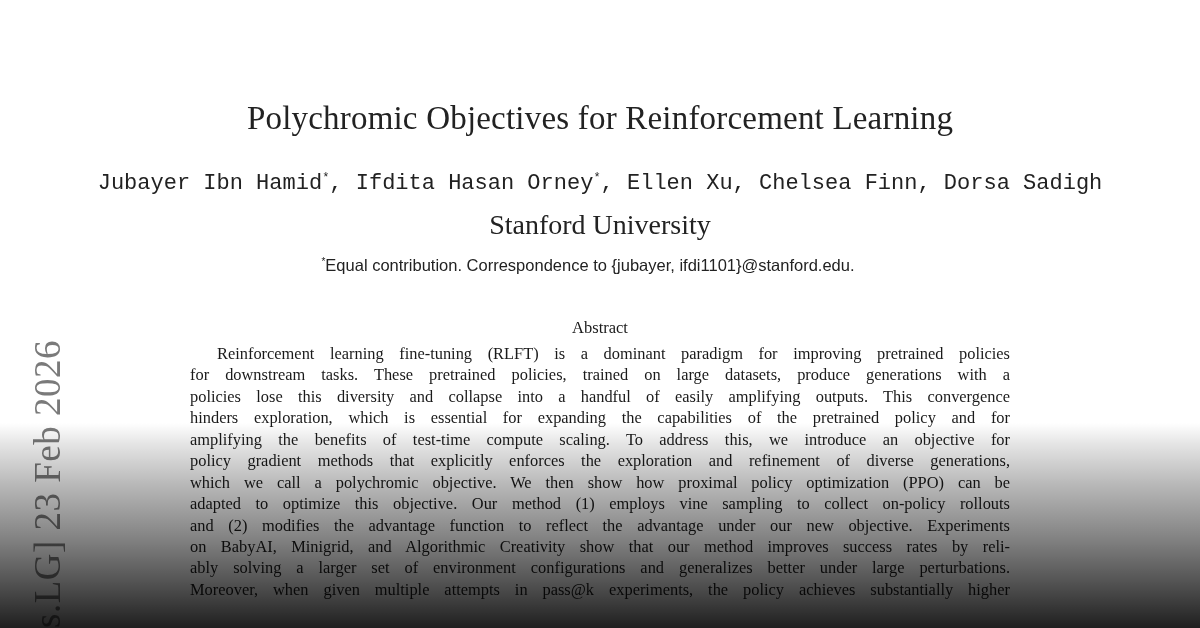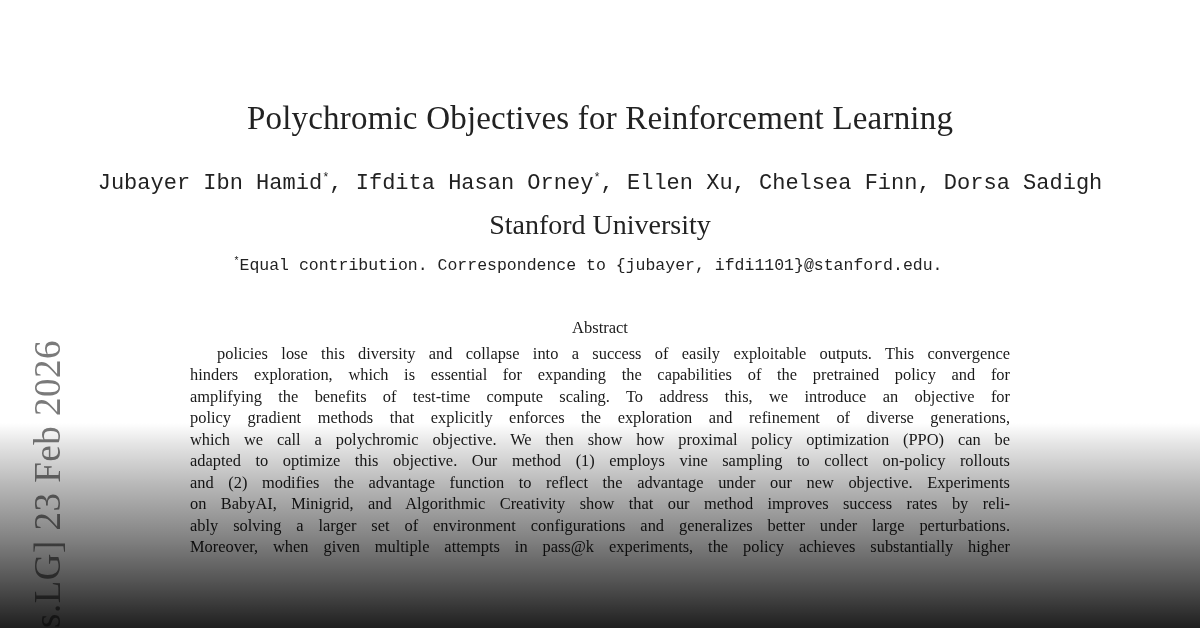--- a/index.html
+++ b/index.html
@@ -79,21 +79,21 @@
       font-size: 28px;
       color: #222;
       line-height: 30px;
     }
     .footnote {
       position: absolute;
       left: 0;
       top: 251px;
       width: 1176px;
       text-align: center;
-      font-family: Liberation Mono, monospace;
+      font-family: Liberation Sans, sans-serif;
       font-size: 16.5px;
       color: #222;
       line-height: 22px;
     }
     .footnote sup { font-size: 10px; vertical-align: 6px; }
     .abstract-heading {
       position: absolute;
       left: 0;
       top: 317px;
       width: 1200px;
@@ -160,21 +160,23 @@
 
   <div class="affiliation">Stanford University</div>
 
   <div class="footnote">
     <sup>*</sup><span>Equal contribution. Correspondence to {jubayer, ifdi1101}@stanford.edu.</span>
   </div>
 
   <div class="abstract-heading">Abstract</div>
 
   <div class="abstract-body">
-    <span class="line">policies lose this diversity and collapse into a success of easily exploitable outputs. This convergence</span>
+    <span class="line">Reinforcement learning fine-tuning (RLFT) is a dominant paradigm for improving pretrained policies</span>
+    <span class="line">for downstream tasks. These pretrained policies, trained on large datasets, produce generations with a</span>
+    <span class="line">policies lose this diversity and collapse into a handful of easily amplifying outputs. This convergence</span>
     <span class="line">hinders exploration, which is essential for expanding the capabilities of the pretrained policy and for</span>
     <span class="line">amplifying the benefits of test-time compute scaling. To address this, we introduce an objective for</span>
     <span class="line">policy gradient methods that explicitly enforces the exploration and refinement of diverse generations,</span>
     <span class="line">which we call a polychromic objective. We then show how proximal policy optimization (PPO) can be</span>
     <span class="line">adapted to optimize this objective. Our method (1) employs vine sampling to collect on-policy rollouts</span>
     <span class="line">and (2) modifies the advantage function to reflect the advantage under our new objective. Experiments</span>
     <span class="line">on BabyAI, Minigrid, and Algorithmic Creativity show that our method improves success rates by reli-</span>
     <span class="line">ably solving a larger set of environment configurations and generalizes better under large perturbations.</span>
     <span class="line">Moreover, when given multiple attempts in pass@k experiments, the policy achieves substantially higher</span>
   </div>

